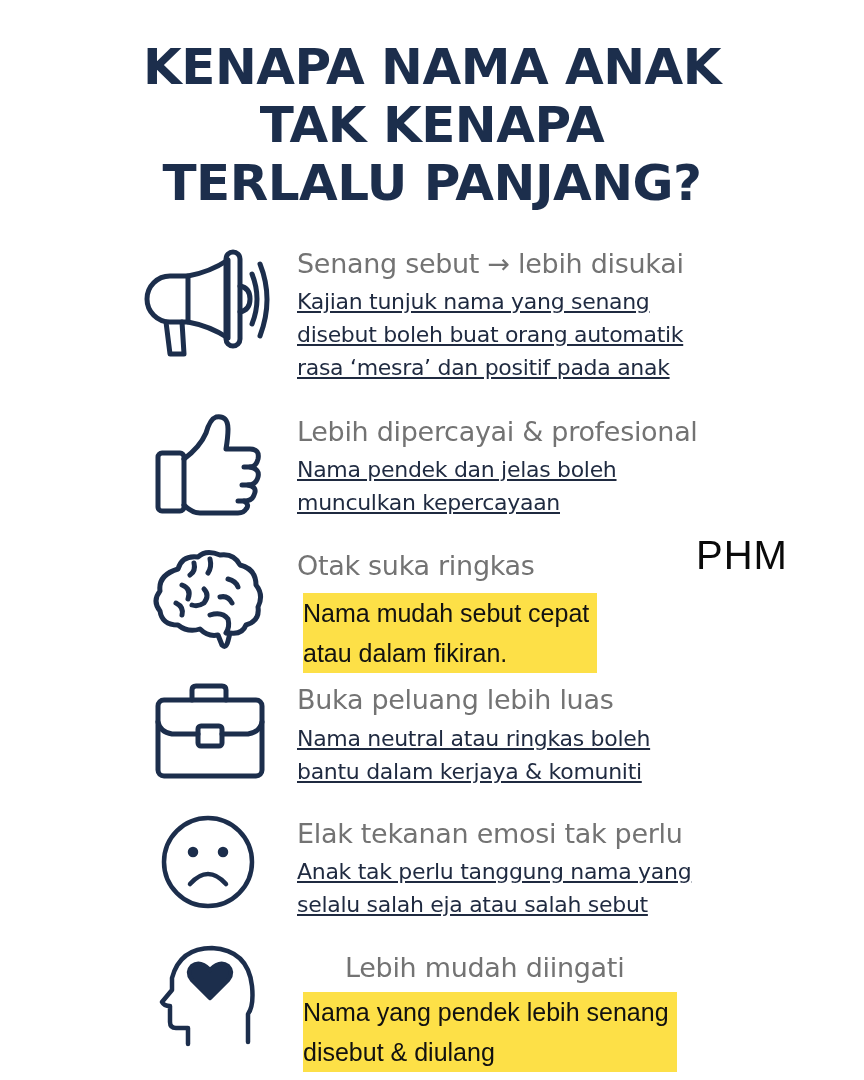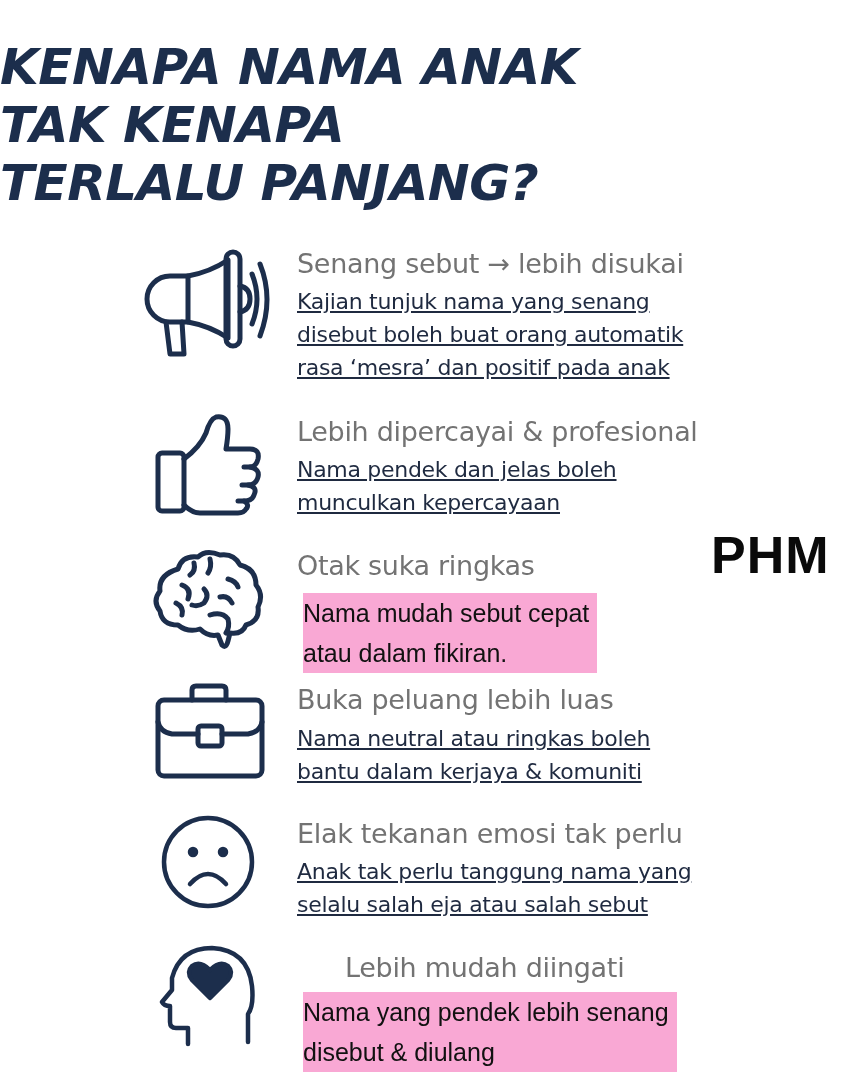--- a/index.html
+++ b/index.html
@@ -13,28 +13,27 @@
       position: relative;
       overflow: hidden;
       font-family: "Liberation Sans", sans-serif;
       color: #1c2c48;
     }
     .title {
       position: absolute;
       left: 0;
       top: 38px;
       width: 864px;
-      text-align: left;
+      text-align: center;
       font-family: "DejaVu Sans", sans-serif;
       font-weight: bold;
       font-size: 50px;
       line-height: 58px;
       letter-spacing: -0.5px;
       color: #1c2e4c;
-      font-style: italic;
     }
     .title div { white-space: nowrap; }
 
     .row {
       position: absolute;
       left: 0;
       width: 864px;
     }
     .icon {
       position: absolute;
@@ -64,36 +63,35 @@
       letter-spacing: -0.3px;
     }
     .body-text div { white-space: nowrap; text-decoration: underline; }
     .overlay-text {
       position: absolute;
       left: 303px;
       font-family: "Liberation Sans", sans-serif;
       font-size: 25px;
       line-height: 40px;
       color: #111111;
-      background: #f9a8d4;
+      background: #fde047;
       white-space: nowrap;
       padding-right: 8px;
     }
     .overlay-text div { white-space: nowrap; }
     .watermark {
       position: absolute;
       left: 696px;
       top: 532px;
       font-family: "Liberation Sans", sans-serif;
-      font-weight: bold;
-      font-size: 52px;
+      font-weight: normal;
+      font-size: 40px;
       line-height: 46px;
       color: #0a0a0a;
       letter-spacing: 1px;
-      margin-left: 15px;
     }
   </style>
 </head>
 <body>
 
 <div class="title">
   <div>KENAPA NAMA ANAK</div>
   <div>TAK KENAPA</div>
   <div>TERLALU PANJANG?</div>
 </div>

